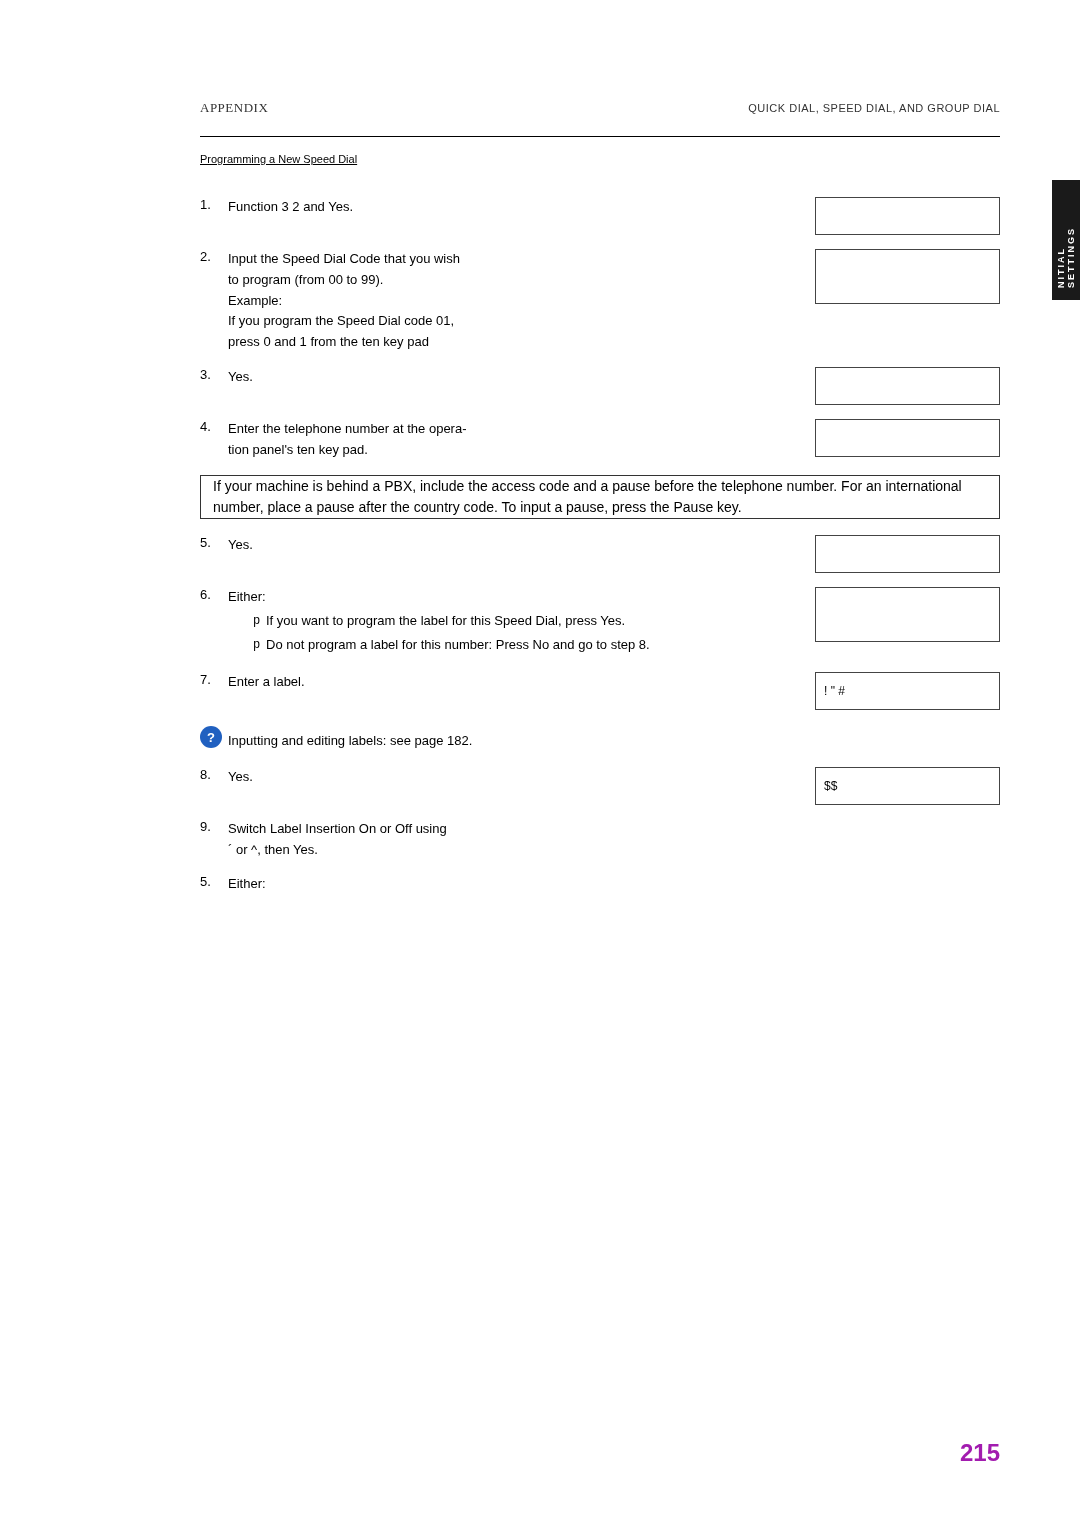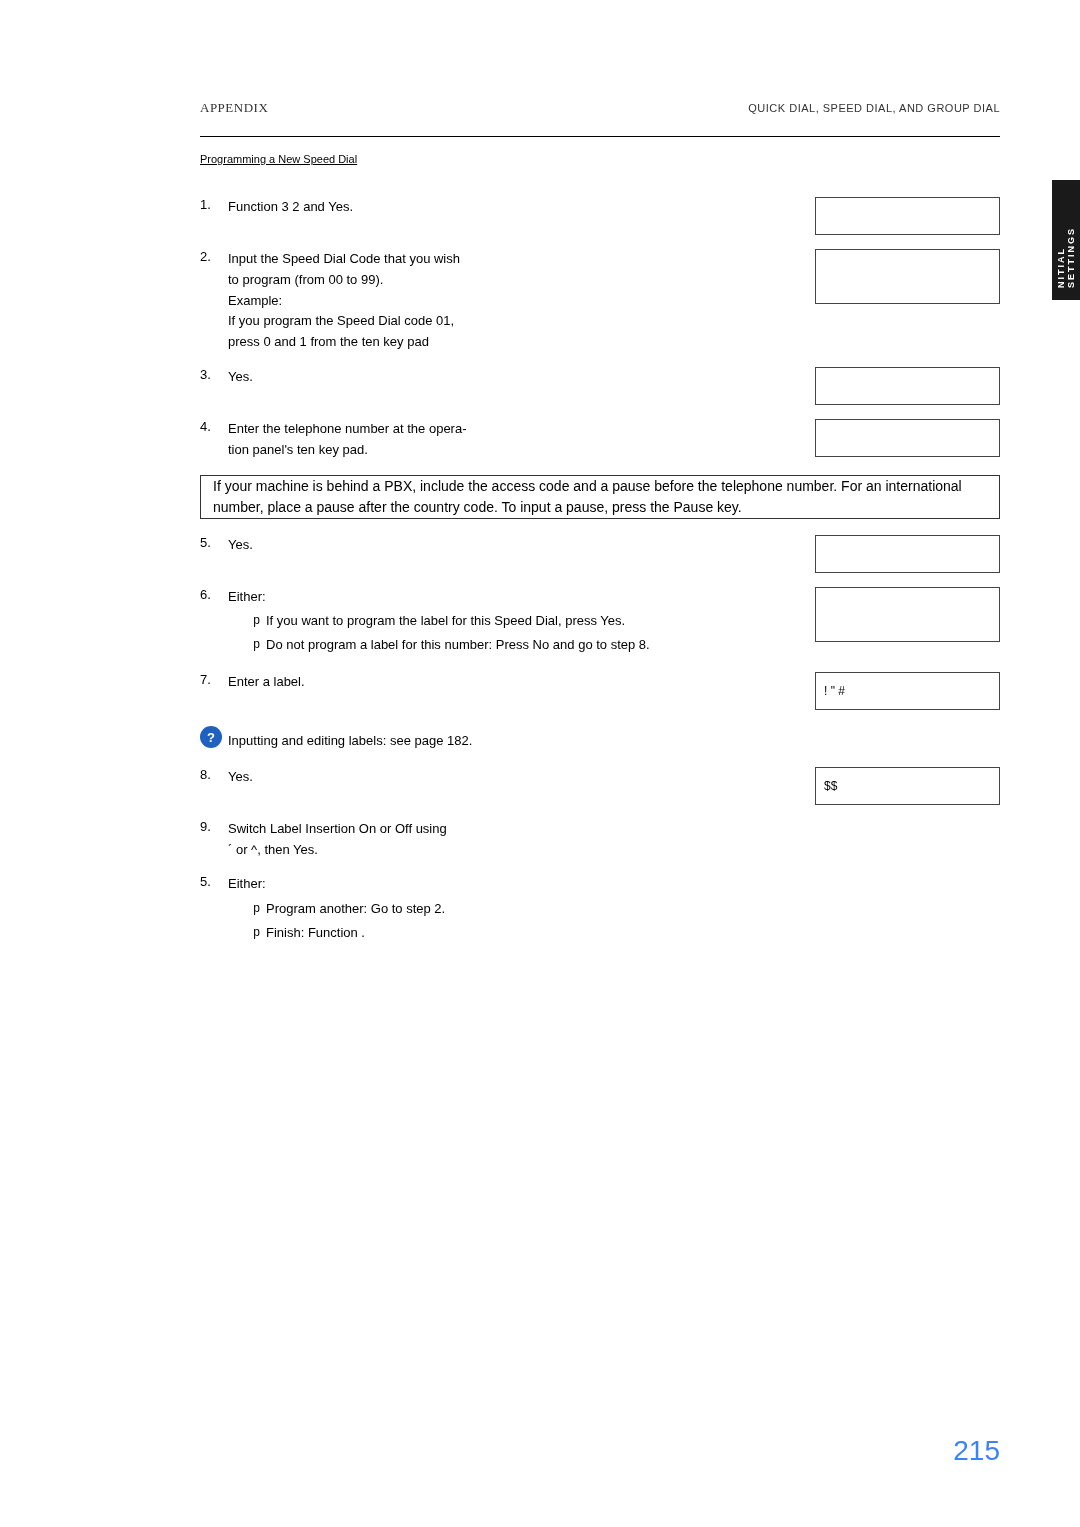--- a/index.html
+++ b/index.html
@@ -108,23 +108,23 @@
 
     .info-text {
       line-height: 1.5;
       margin-top: 7px;
     }
 
     .page-number {
       position: absolute;
       bottom: 60px;
       right: 80px;
-      font-size: 28px;
-      font-weight: normal;
-      color: #3b82f6;
+      font-size: 24px;
+      font-weight: bold;
+      color: #a21caf;
     }
 
     .side-tab {
       position: absolute;
       top: 180px;
       right: 0;
       width: 28px;
       background: #1a1a1a;
       color: #ffffff;
       writing-mode: vertical-rl;
@@ -333,27 +333,19 @@
     </div>
     <div class="step-box"></div>
   </div>
 
   <div class="step-main">
     <div class="step-num">
       <span>5.</span>
     </div>
     <div class="step-body">
       <span>Either:</span>
-      <ul class="sub-list">
-        <li>
-          <span>Program another: Go to step 2.</span>
-        </li>
-        <li>
-          <span>Finish: Function .</span>
-        </li>
-      </ul>
     </div>
     <div class="step-box"></div>
   </div>
 
   <div class="page-number">215</div>
 
 </div>
 
 </body></html>

